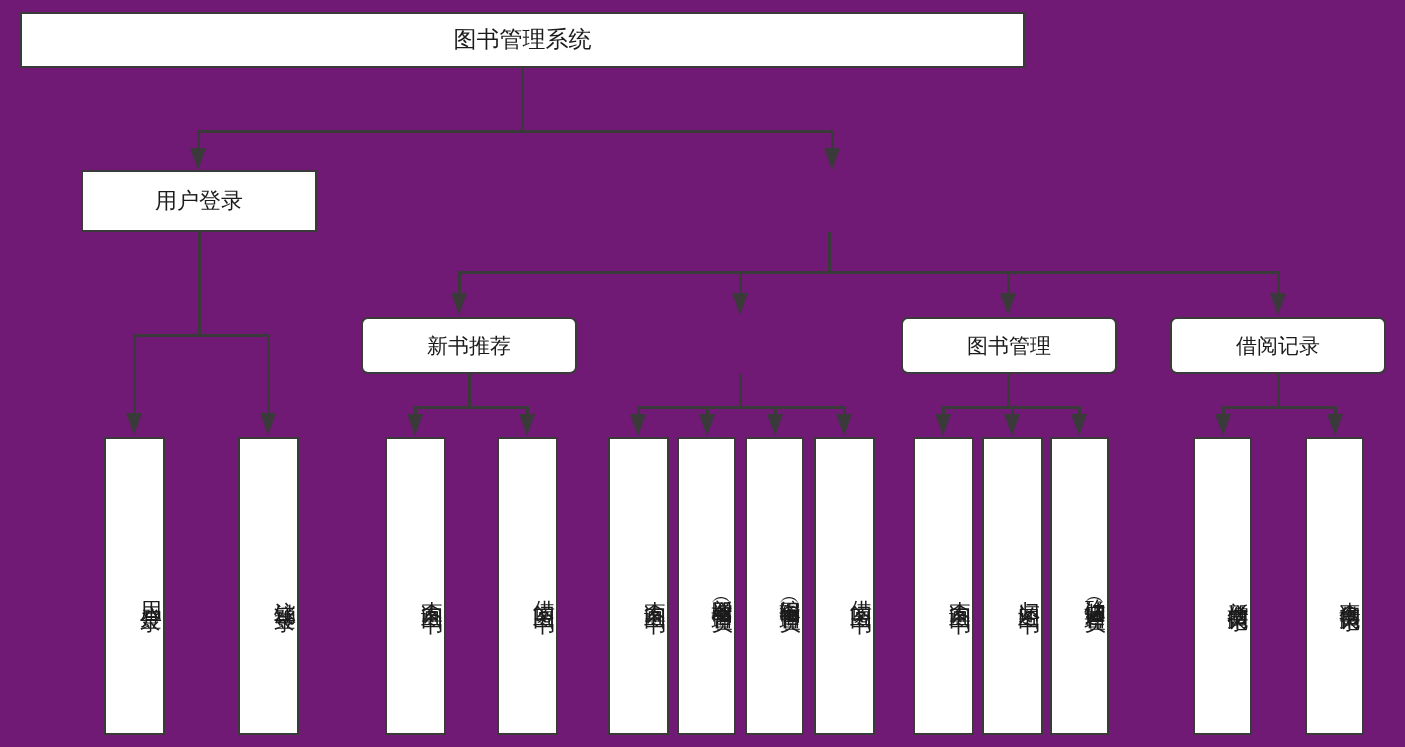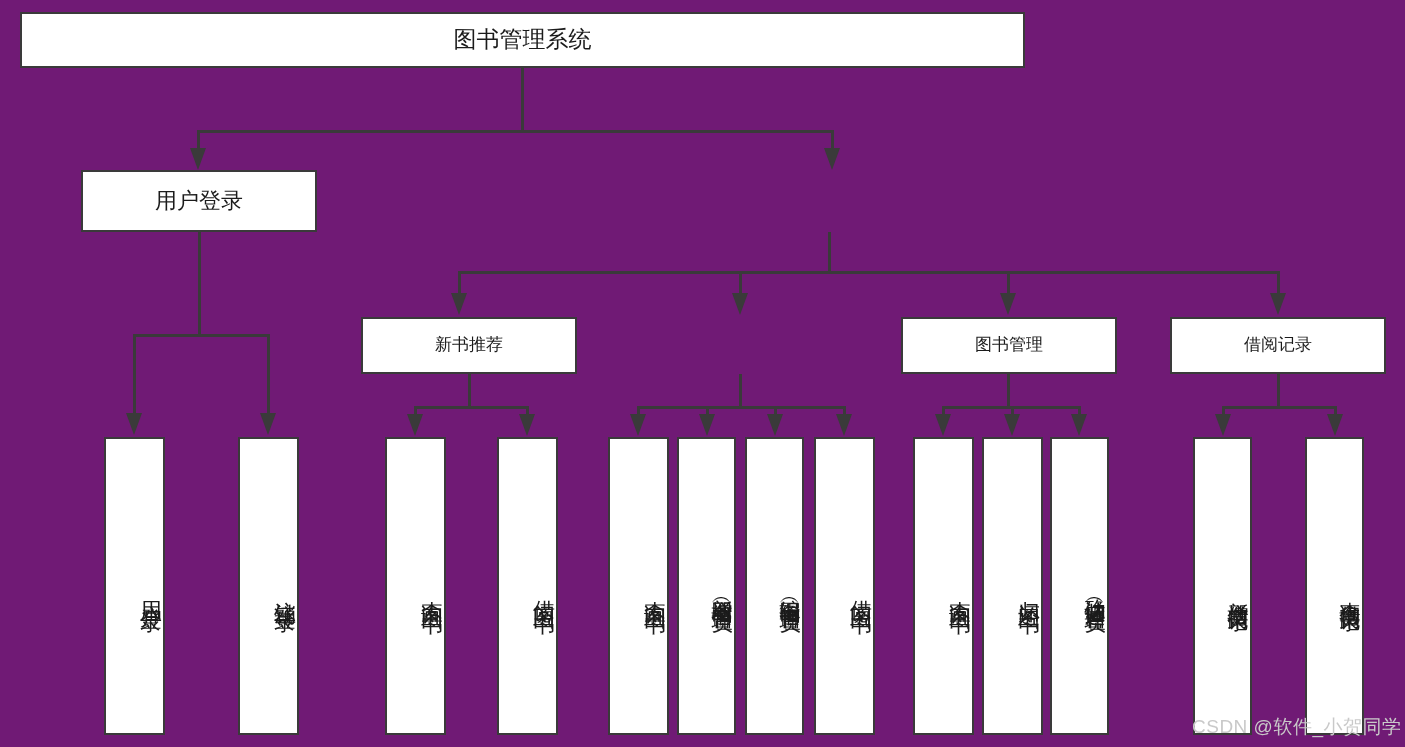--- a/index.html
+++ b/index.html
@@ -29,21 +29,22 @@
     color: #1b1b1b;
     line-height: 1.1;
   }
   .node.root {
     font-size: 23px;
   }
   .node.lvl2 {
     font-size: 22px;
   }
   .node.lvl3 {
-    font-size: 17px;
+    font-size: 21px;
+    border-radius: 7px;
   }
   .node.leaf {
     writing-mode: vertical-rl;
     text-orientation: upright;
     font-size: 22px;
     letter-spacing: 4px;
     padding-top: 10px;
     align-items: flex-start;
     justify-content: center;
   }
@@ -192,15 +193,14 @@
   <div class="arrow" style="left:1215px; top:414px;"></div>
   <div class="arrow" style="left:1327px; top:414px;"></div>
 
   <div class="node leaf tall" style="left:1193px; top:437px; width:59px; height:298px;">
     <span>新增借阅记录</span>
   </div>
   <div class="node leaf tall" style="left:1305px; top:437px; width:59px; height:298px;">
     <span>查询借阅记录</span>
   </div>
 
-  <div class="watermark" style="left:1192px; top:714px;">CSDN @软件_小贺同学</div>
 
 </div>
 
 </body></html>

